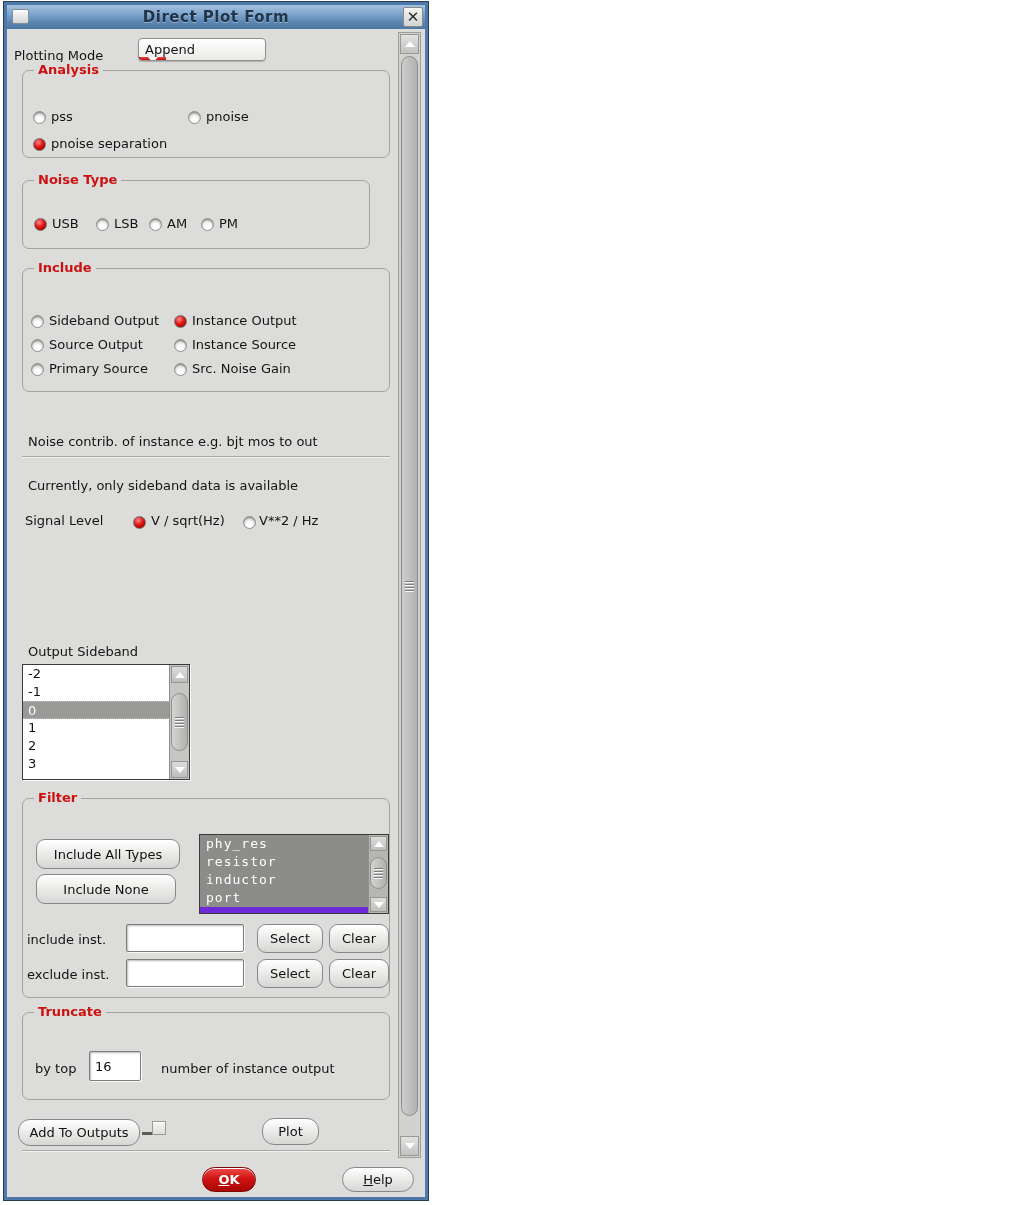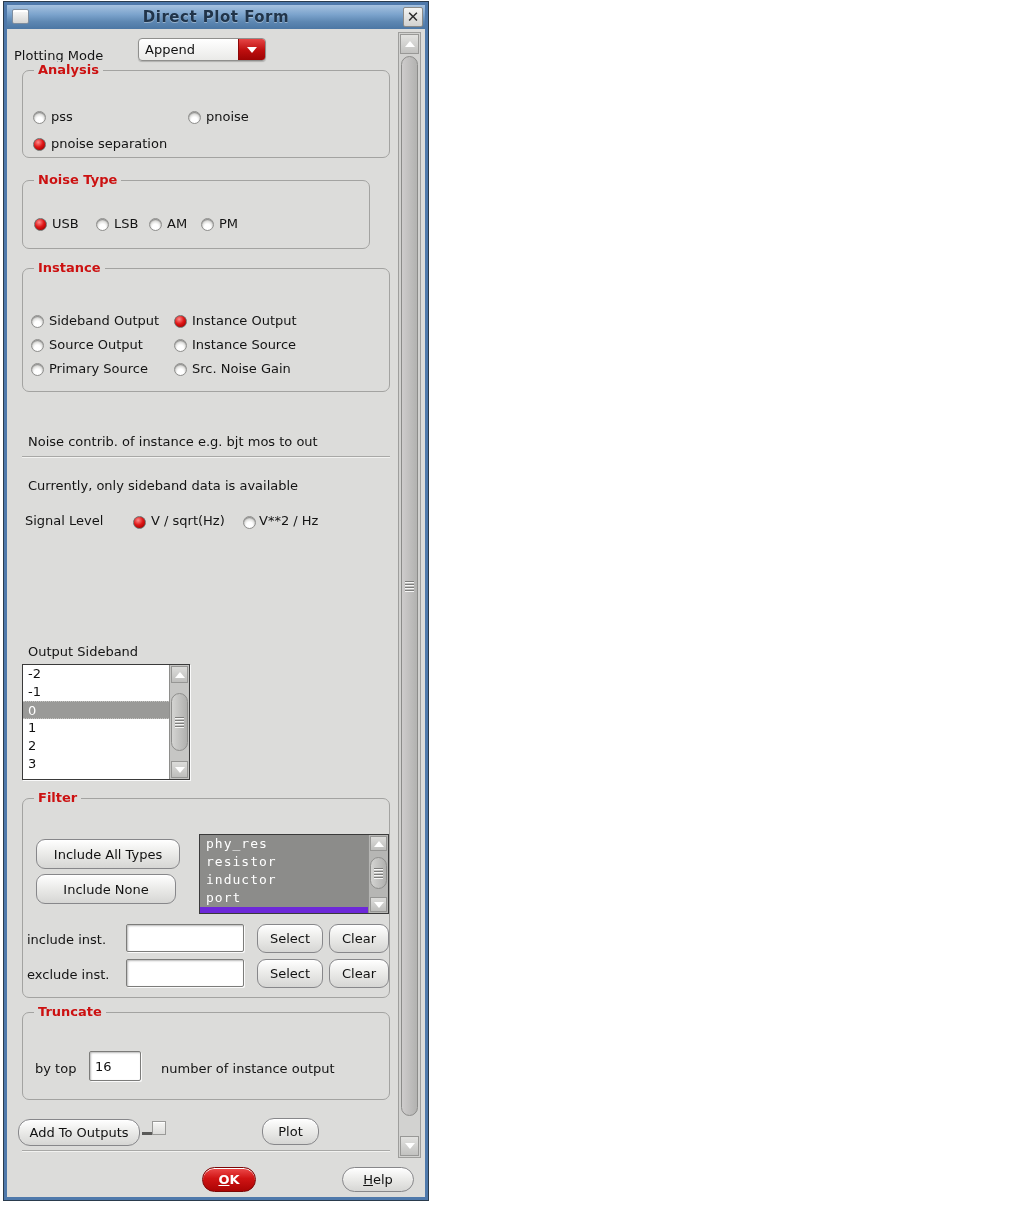--- a/index.html
+++ b/index.html
@@ -46,21 +46,21 @@
   .mn::first-letter { text-decoration:underline; }
   .btn.ok .mn::first-letter { text-decoration:underline; }
 
   .tfield { position:absolute; background:#ffffff; border:1px solid #7c7c7a; border-radius:2px;
             box-shadow:inset 1px 1px 2px rgba(0,0,0,0.28), 1px 1px 0 #fafafa;
             font-family:"DejaVu Sans", sans-serif; font-size:13px; padding:0 5px; color:#111; }
 
   
   .combo { position:absolute; left:134px; top:36px; width:128px; height:23px; display:flex;
            border:1px solid #8f8f8d; border-radius:4px; overflow:hidden;
-           background:linear-gradient(#ffffff,#eaeae8); box-shadow:0 1px 1px rgba(0,0,0,0.2); }
+           background:linear-gradient(#ffffff,#eaeae8); box-shadow:0 1px 1px rgba(0,0,0,0.2);flex-direction:column; }
   .combo .val { flex:1; font-size:13px; padding:3px 0 0 6px; color:#111; }
   .combo .arrowbtn { width:27px; background:linear-gradient(#e64545,#bd0e0e 55%,#9d0404);
                      border-left:1px solid #8c0808; display:flex; align-items:center; justify-content:center; }
   .tri-dn-w { width:0; height:0; border-left:5px solid transparent; border-right:5px solid transparent;
               border-top:6px solid #ffffff; }
   .tri-up-w { width:0; height:0; border-left:5px solid transparent; border-right:5px solid transparent;
               border-bottom:6px solid #ffffff; }
 
   
   .oslist { position:absolute; left:18px; top:662px; width:168px; height:116px; background:#ffffff;
@@ -138,21 +138,21 @@
       <span class="lab" style="left:29px;top:35px">USB</span>
       <span class="radio off" style="left:73px;top:37px"></span>
       <span class="lab" style="left:91px;top:35px">LSB</span>
       <span class="radio off" style="left:126px;top:37px"></span>
       <span class="lab" style="left:144px;top:35px">AM</span>
       <span class="radio off" style="left:178px;top:37px"></span>
       <span class="lab" style="left:196px;top:35px">PM</span>
     </div>
 
     <div class="grp" style="left:18px;top:266px;width:368px;height:124px">
-      <span class="legend">Instance</span>
+      <span class="legend">Include</span>
       <span class="radio off" style="left:8px;top:46px"></span>
       <span class="lab" style="left:26px;top:44px">Sideband Output</span>
       <span class="radio on" style="left:151px;top:46px"></span>
       <span class="lab" style="left:169px;top:44px">Instance Output</span>
       <span class="radio off" style="left:8px;top:70px"></span>
       <span class="lab" style="left:26px;top:68px">Source Output</span>
       <span class="radio off" style="left:151px;top:70px"></span>
       <span class="lab" style="left:169px;top:68px">Instance Source</span>
       <span class="radio off" style="left:8px;top:94px"></span>
       <span class="lab" style="left:26px;top:92px">Primary Source</span>

